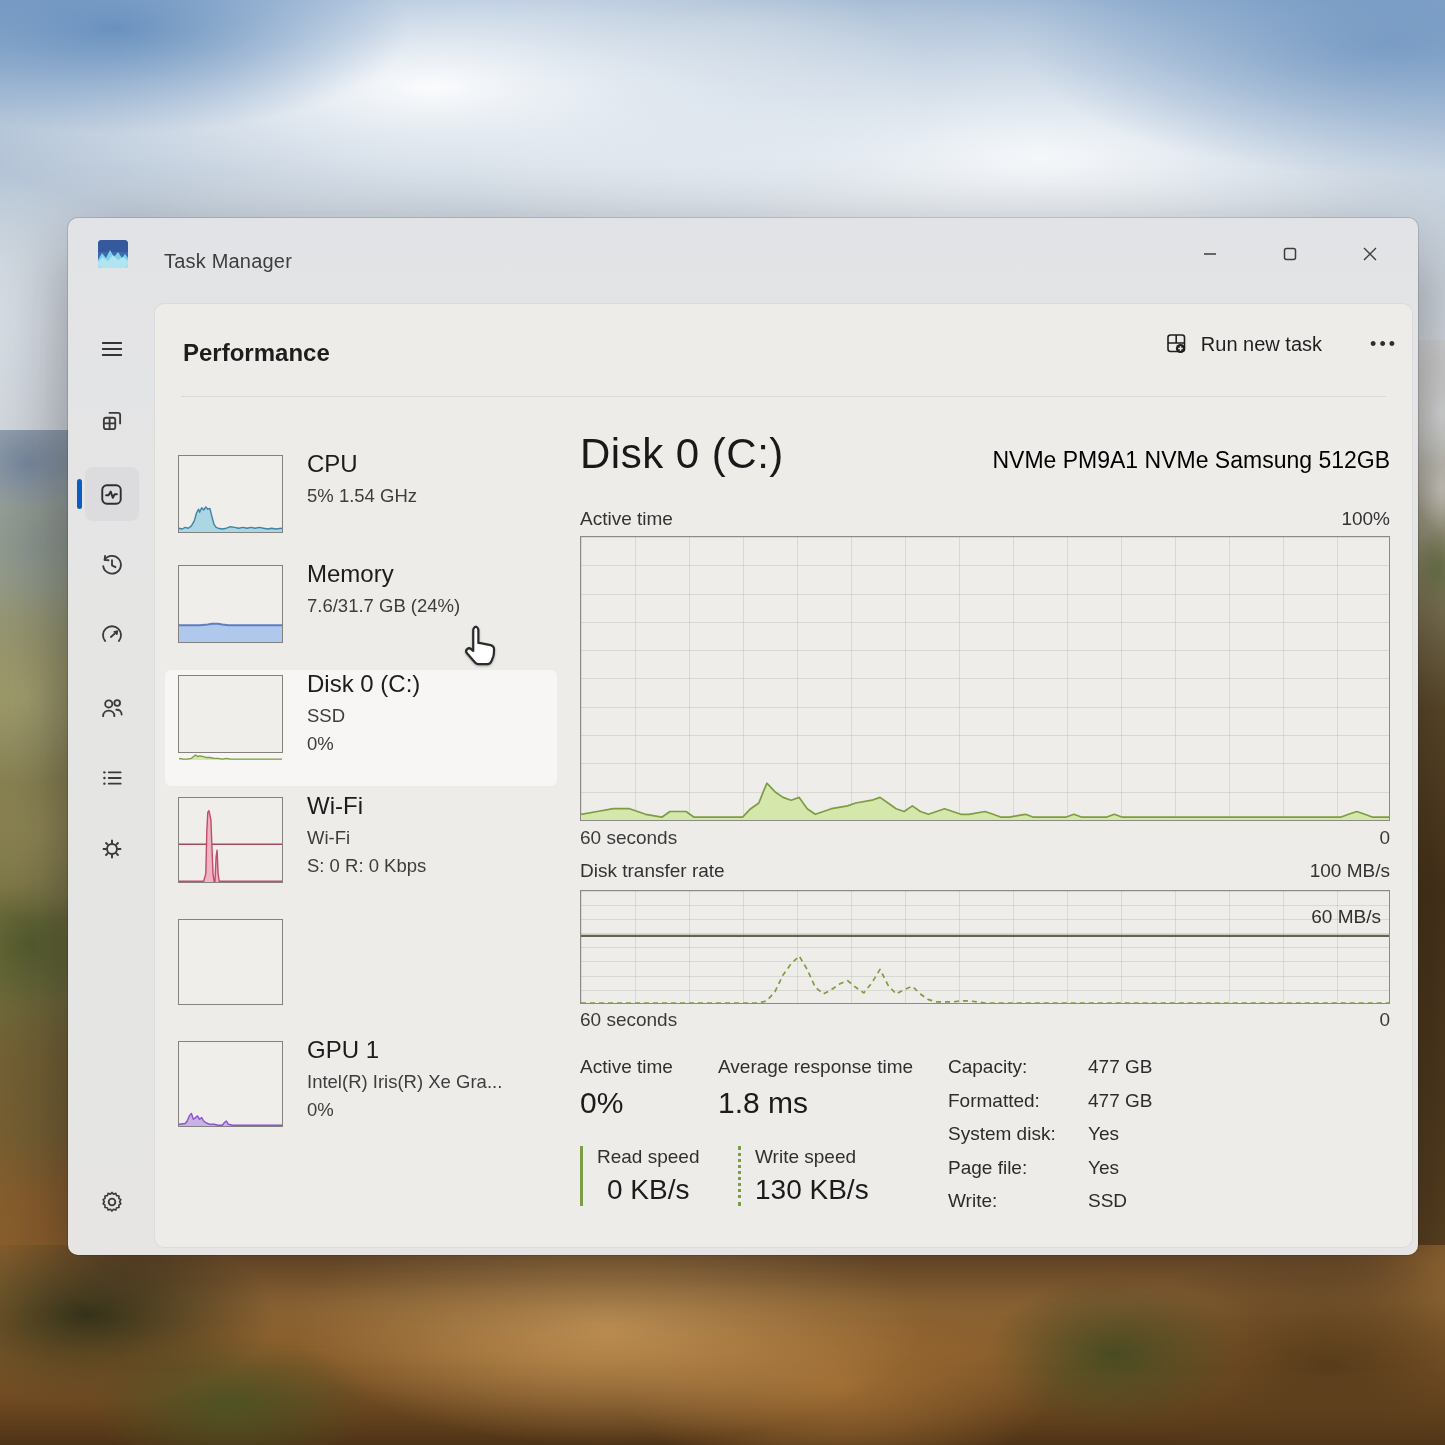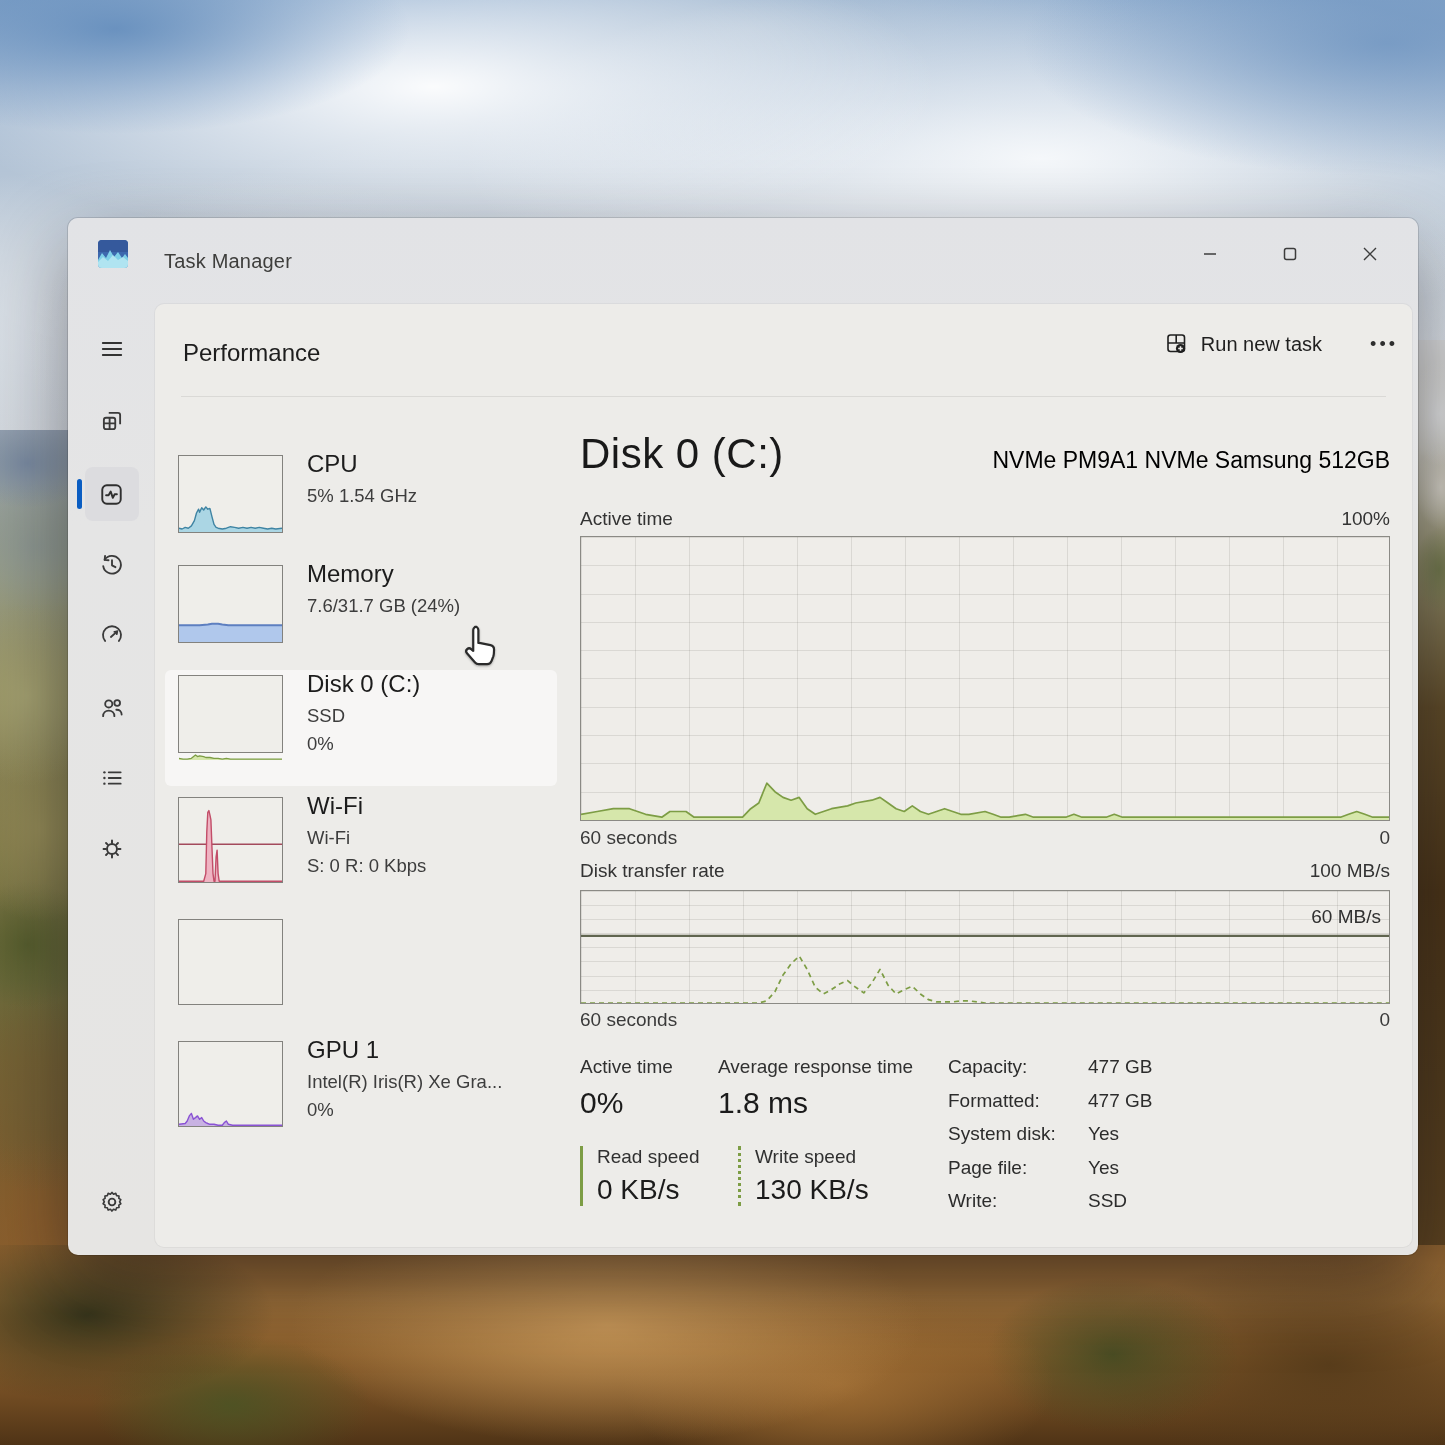--- a/index.html
+++ b/index.html
@@ -50,21 +50,21 @@
   .controls { position:absolute; right:8px; top:10px; display:flex; }
   .ctrl { width:80px; height:52px; display:flex; align-items:center; justify-content:center; background:none; border:none; cursor:pointer; color:#3c3c3c; }
 
   .sidebar { position:absolute; left:0; top:86px; width:87px; bottom:0; }
   .side-btn { position:absolute; left:50%; transform:translateX(-50%); width:54px; height:54px; display:flex; align-items:center; justify-content:center; background:none; border:none; border-radius:8px; cursor:pointer; color:#3a3a3a; }
   .side-btn.selected { background:#dcdcdf; }
   .accent-pill { position:absolute; left:9px; width:5px; height:30px; border-radius:3px; }
 
   .card { position:absolute; left:87px; top:86px; right:6px; bottom:8px; background:#edece9; border-radius:9px; box-shadow:0 0 0 1px rgba(0,0,0,.04); }
   .card-header { position:absolute; left:0; top:0; right:0; height:92px; }
-  .page-title { position:absolute; left:28px; top:35px; font-size:24px; font-weight:400; color:#1d1d1d; }
+  .page-title { position:absolute; left:28px; top:35px; font-size:24px; font-weight:700; color:#1d1d1d; }
   .run-task { position:absolute; right:90px; top:28px; display:flex; align-items:flex-end; gap:12px; background:none; border:none; font-size:20px; color:#1f1f1f; cursor:pointer; font-family:inherit; }
   .more-btn { position:absolute; right:14px; top:30px; background:none; border:none; font-size:18px; letter-spacing:3px; color:#2e2e2e; cursor:pointer; }
   .header-sep { position:absolute; left:26px; right:26px; top:92px; height:1px; background:rgba(0,0,0,.08); }
 
   
   .perf-item { position:absolute; left:10px; width:392px; height:106px; border-radius:6px; cursor:pointer;margin-top:28px; }
   .perf-item.hovered { background:rgba(255,255,255,.55); }
   .mini { position:absolute; left:13px; top:5px; width:105px; height:78px; background:#efeeea; border:1px solid #83827e; }
   .mini svg { display:block; }
   .ptxt { position:absolute; left:142px; top:0; }
@@ -84,21 +84,21 @@
                repeating-linear-gradient(to bottom, rgba(90,88,80,.14) 0 1px, transparent 1px 28.3px); }
   .chart-grid.rows8 { background:repeating-linear-gradient(to right, rgba(90,88,80,.14) 0 1px, transparent 1px 54px),
                repeating-linear-gradient(to bottom, rgba(90,88,80,.14) 0 1px, transparent 1px 14.1px); }
   .chart-wrap svg { position:absolute; inset:0; }
   .marker-label { position:absolute; right:8px; top:15px; font-size:19px; color:#2f2f2f;margin-left:18px; }
 
   .stat-lbl { font-size:19px; color:#303030; }
   .stat-val { font-size:30px; color:#1b1b1b; margin-top:8px; }
   .stat { position:absolute; }
   .rw { padding-left:14px; }
-  .rw .stat-val { font-size:28px; margin-top:6px; }
+  .rw .stat-val { font-size:28px; margin-top:6px;text-align:center; }
   .rw.read { border-left:3px solid #7d9d45; }
   .rw.write { border-left:3px dotted #7d9d45; }
   .details { position:absolute; left:368px; top:660px; }
   .drow { display:flex; height:33.5px; font-size:19px; color:#2c2c2c; }
   .drow .dl { width:140px; }
   .drow .dv { }
 
   .cursor { position:absolute; left:456px; top:622px; width:44px; height:44px; pointer-events:none; filter:drop-shadow(0 1px 1px rgba(0,0,0,.3)); }
   svg.icon { display:block; }
 </style>

